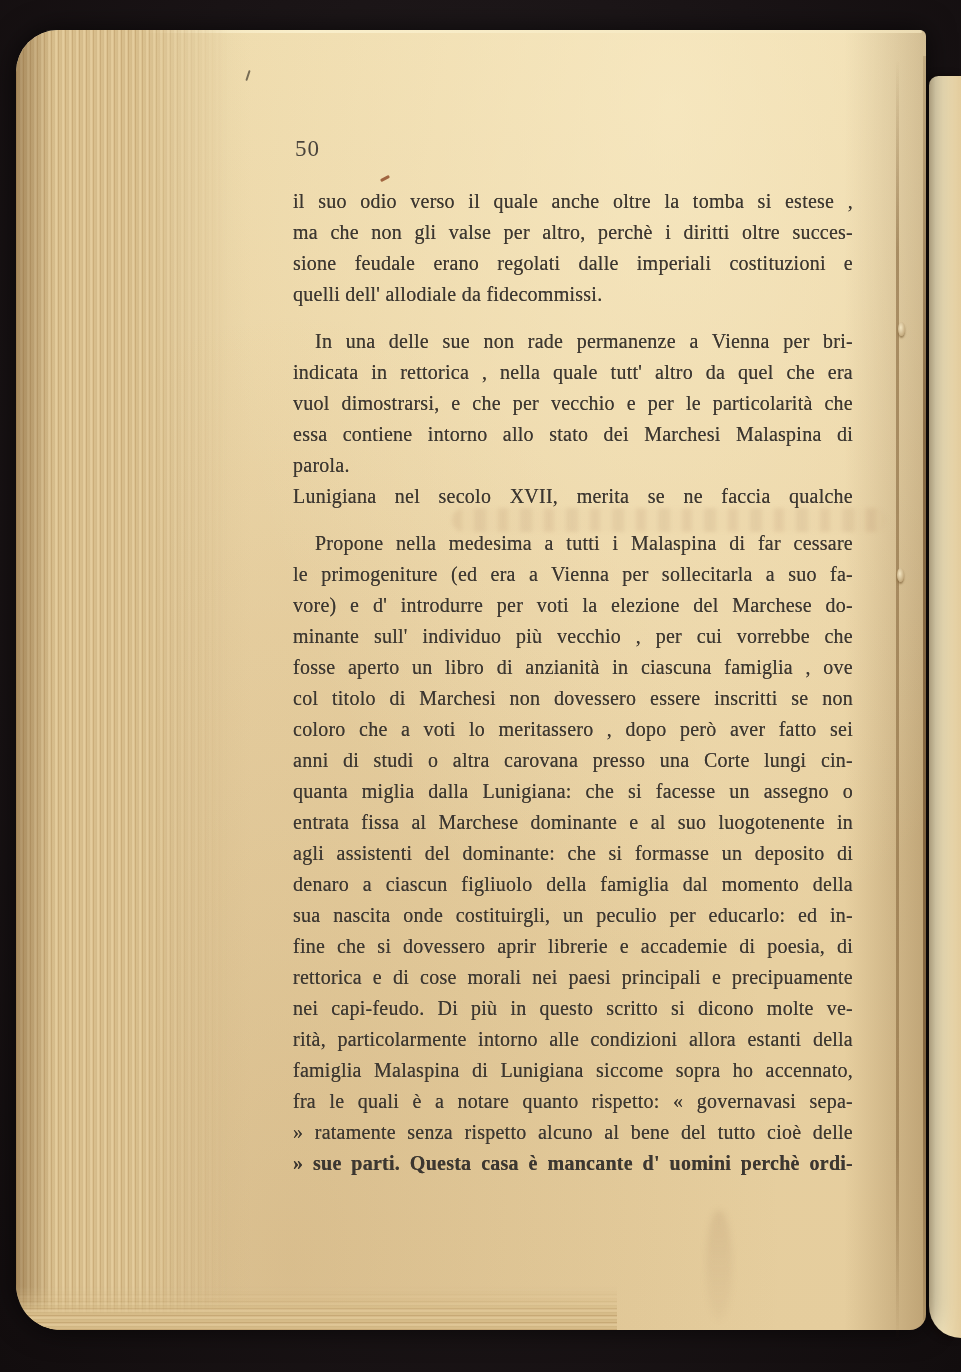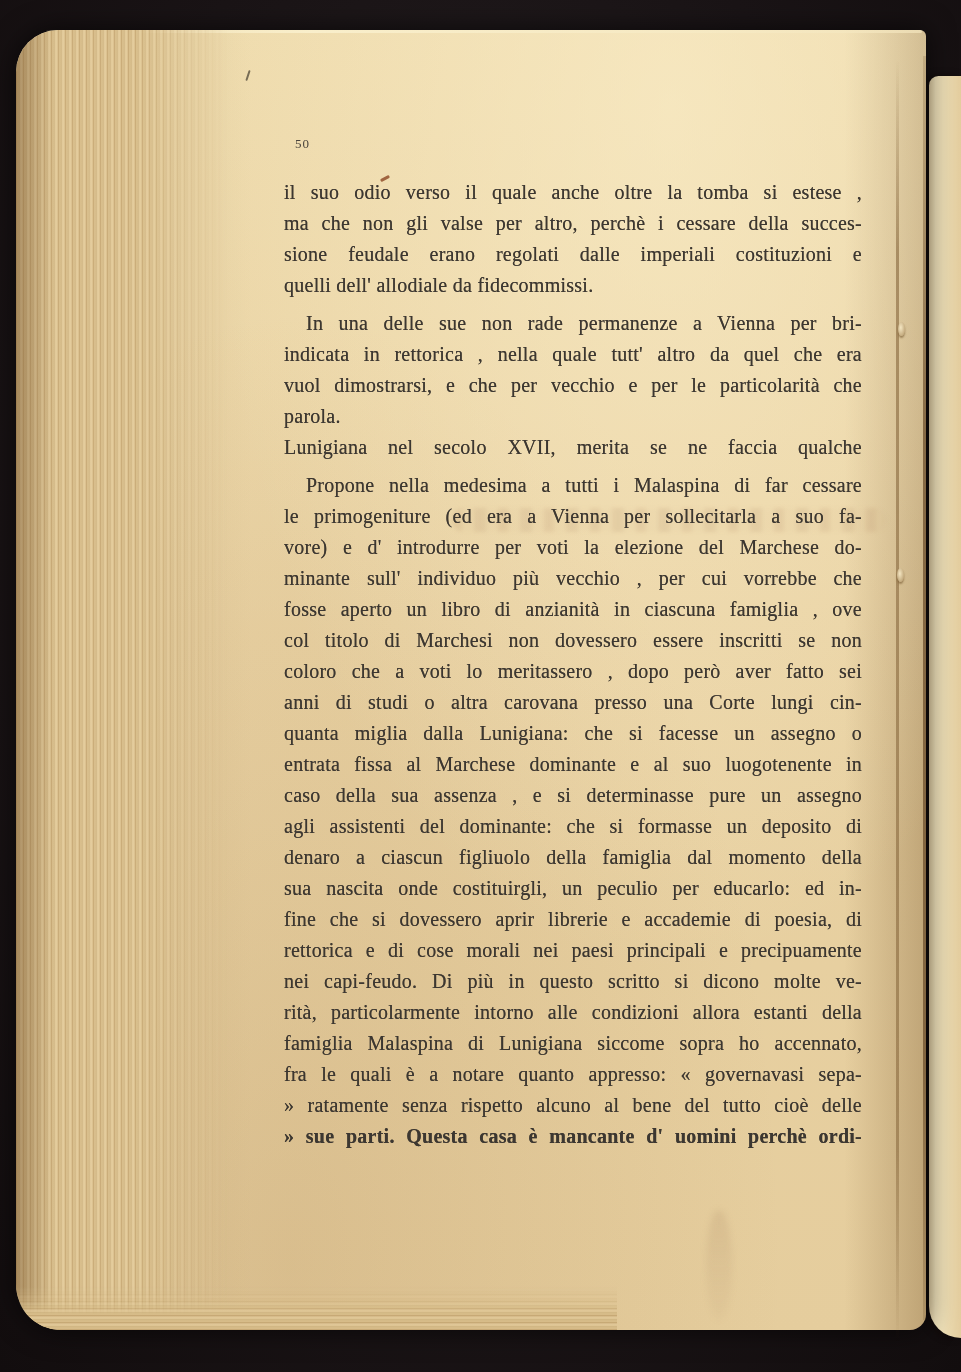--- a/index.html
+++ b/index.html
@@ -87,29 +87,29 @@
   .facing-page{
     position:absolute;left:929px;top:76px;width:32px;height:1262px;
     border-radius:10px 0 0 34px;
     background:linear-gradient(to left, #e3cc9d, #eedfb6 55%, #f1e3bc 80%, #e8d5a9);
     box-shadow:-5px 0 7px rgba(15,8,4,0.55);
   }
 
   
   .page-number{
     position:absolute;left:295px;top:136px;
-    font-size:13px;color:#4a443c;letter-spacing:1px;
+    font-size:23px;color:#4a443c;letter-spacing:1px;
   }
   .text-block{
     position:absolute;left:277px;top:170px;width:592px;
     font-size:20px;line-height:31px;color:#3c3731;
     letter-spacing:0.25px;
     text-shadow:0 0 0.5px rgba(62,54,44,0.75);
   }
-  .para{margin:7px;}
+  .para{margin:16px;}
   .line{text-align:justify;text-align-last:justify;}
   .line.first{text-indent:22px;}
   .para.noindent .line.first{text-indent:0;}
   .line.last{text-align-last:left;}
   .para.endspage .line.last{text-align-last:justify;font-weight:bold;}
 
   
   .bleed-through{
     position:absolute;left:436px;top:478px;width:436px;height:24px;
     background:repeating-linear-gradient(90deg,
@@ -150,52 +150,52 @@
     <div class="red-mark"></div>
     <div class="bleed-through"></div>
     <div class="bleed-through-2"></div>
   </div>
 
   <div class="page-number">50</div>
 
   <div class="text-block">
       <div class="para noindent">
         <div class="line first">il suo odio verso il quale anche oltre la tomba si estese ,</div>
-        <div class="line">ma che non gli valse per altro, perchè i cessare della succes-</div>
+        <div class="line">ma che non gli valse per altro, perchè i diritti oltre succes-</div>
         <div class="line">sione feudale erano regolati dalle imperiali costituzioni e</div>
         <div class="line last">quelli dell' allodiale da fidecommissi.</div>
       </div>
       <div class="para">
         <div class="line first">In una delle sue non rade permanenze a Vienna per bri-</div>
         <div class="line">indicata in rettorica , nella quale tutt' altro da quel che era</div>
         <div class="line">vuol dimostrarsi, e che per vecchio e per le particolarità che</div>
+        <div class="line">essa contiene intorno allo stato dei Marchesi Malaspina di</div>
         <div class="line last">parola.</div>
         <div class="line">Lunigiana nel secolo XVII, merita se ne faccia qualche</div>
       </div>
       <div class="para endspage">
         <div class="line first">Propone nella medesima a tutti i Malaspina di far cessare</div>
         <div class="line">le primogeniture (ed era a Vienna per sollecitarla a suo fa-</div>
         <div class="line">vore) e d' introdurre per voti la elezione del Marchese do-</div>
         <div class="line">minante sull' individuo più vecchio , per cui vorrebbe che</div>
         <div class="line">fosse aperto un libro di anzianità in ciascuna famiglia , ove</div>
         <div class="line">col titolo di Marchesi non dovessero essere inscritti se non</div>
         <div class="line">coloro che a voti lo meritassero , dopo però aver fatto sei</div>
         <div class="line">anni di studi o altra carovana presso una Corte lungi cin-</div>
         <div class="line">quanta miglia dalla Lunigiana: che si facesse un assegno o</div>
         <div class="line">entrata fissa al Marchese dominante e al suo luogotenente in</div>
-        <div class="line">caso della sua assenza , e si determinasse pure un assegno</div>
         <div class="line">agli assistenti del dominante: che si formasse un deposito di</div>
         <div class="line">denaro a ciascun figliuolo della famiglia dal momento della</div>
         <div class="line">sua nascita onde costituirgli, un peculio per educarlo: ed in-</div>
         <div class="line">fine che si dovessero aprir librerie e accademie di poesia, di</div>
         <div class="line">rettorica e di cose morali nei paesi principali e precipuamente</div>
         <div class="line">nei capi-feudo. Di più in questo scritto si dicono molte ve-</div>
         <div class="line">rità, particolarmente intorno alle condizioni allora estanti della</div>
         <div class="line">famiglia Malaspina di Lunigiana siccome sopra ho accennato,</div>
-        <div class="line">fra le quali è a notare quanto appresso: « governavasi sepa-</div>
+        <div class="line">fra le quali è a notare quanto rispetto: « governavasi sepa-</div>
         <div class="line">» ratamente senza rispetto alcuno al bene del tutto cioè delle</div>
         <div class="line last">» sue parti. Questa casa è mancante d' uomini perchè ordi-</div>
       </div>
     </div>
 
   <div class="gutter-crease"></div>
   <div class="gutter-nick-1"></div>
   <div class="gutter-nick-2"></div>
 
 </div>

